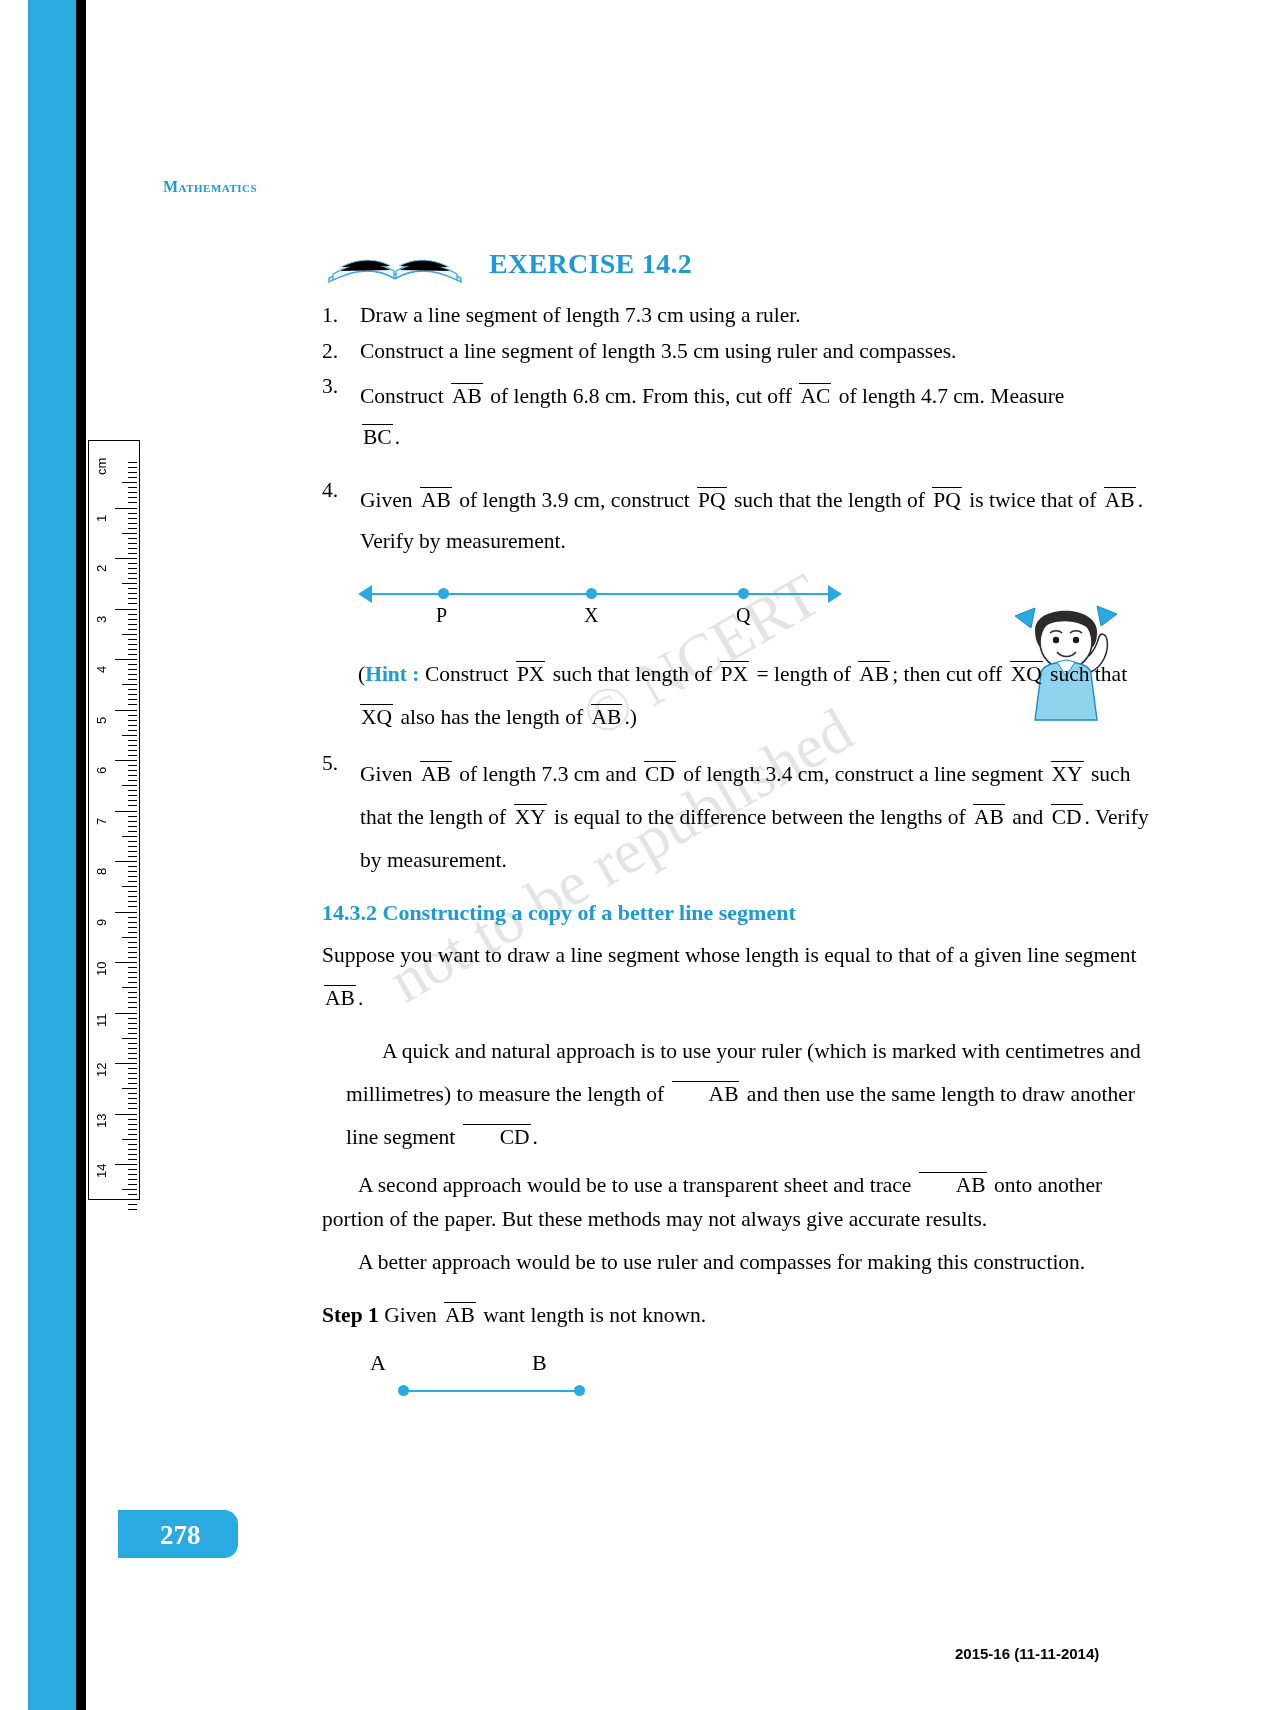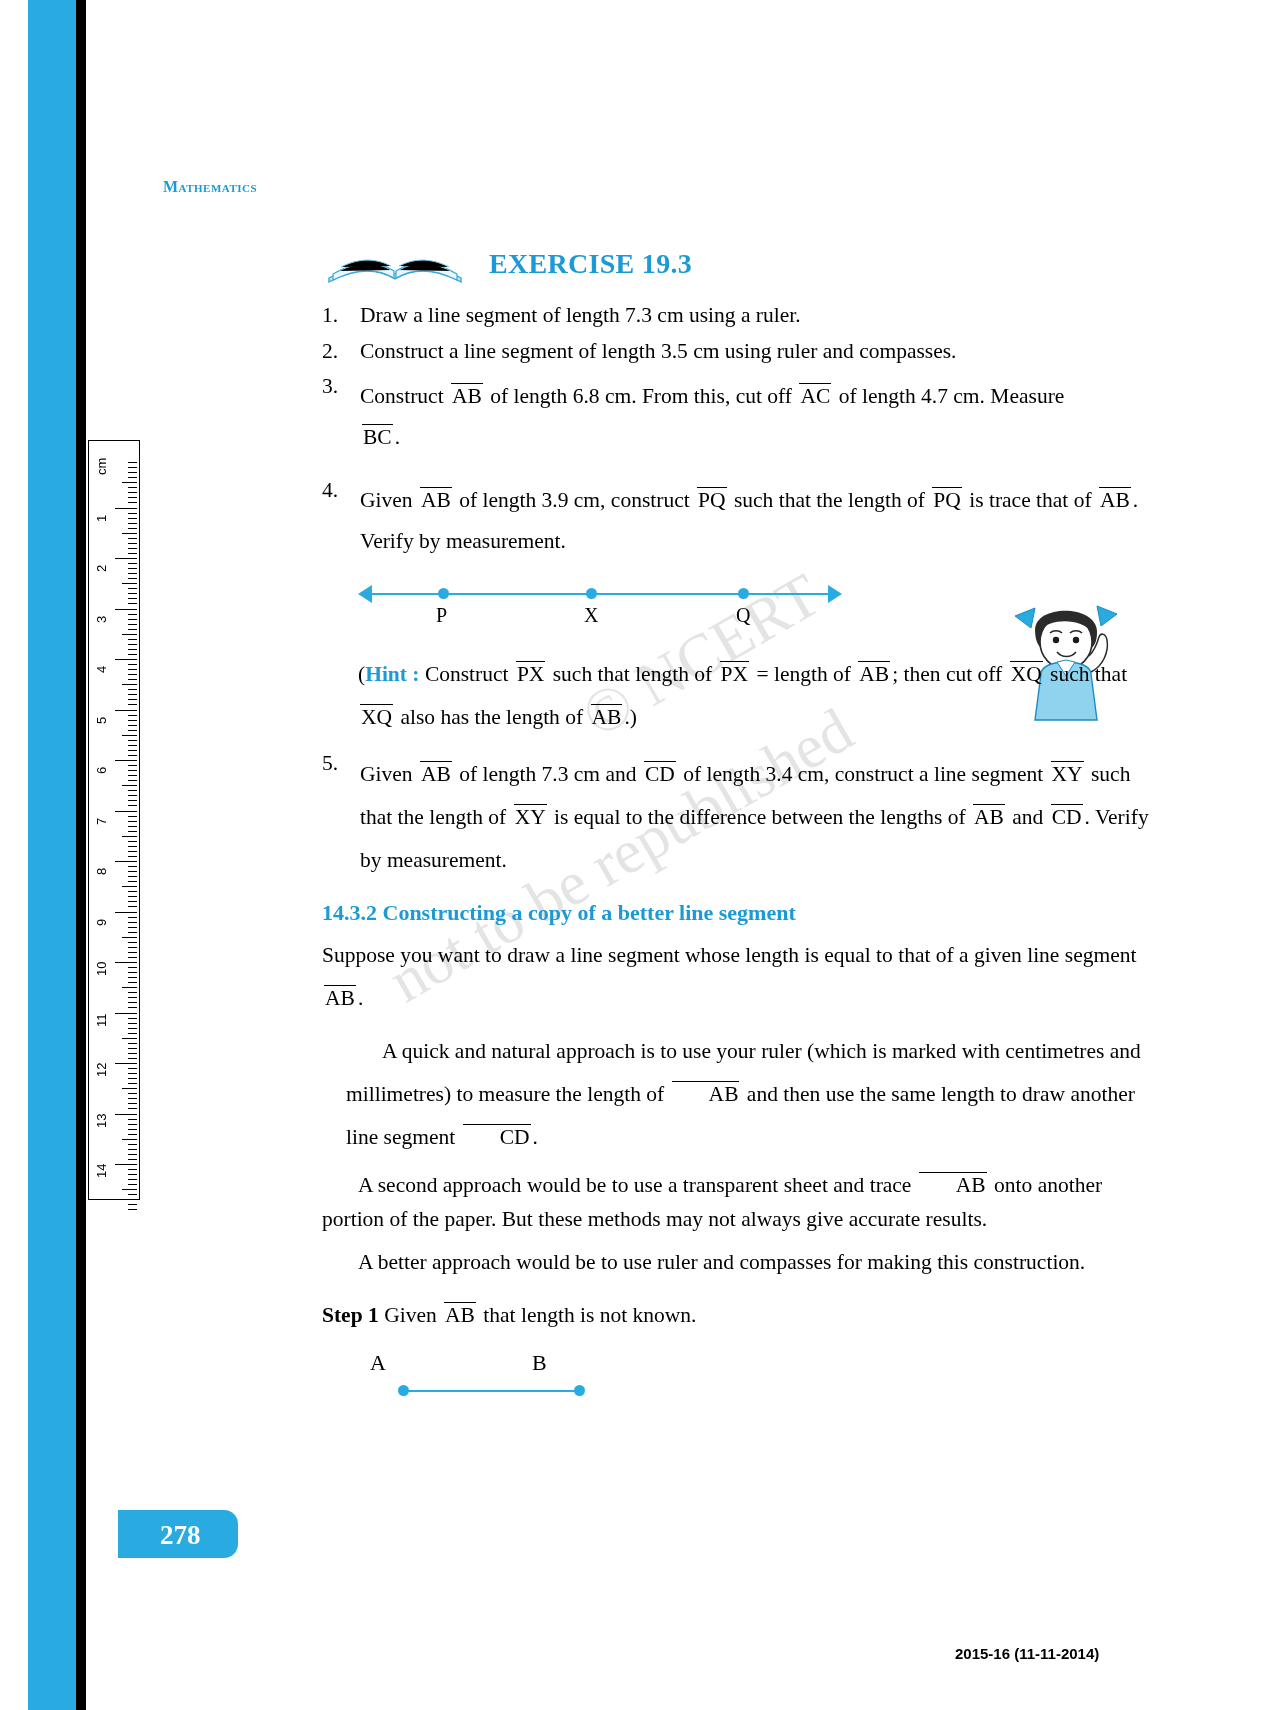--- a/index.html
+++ b/index.html
@@ -478,21 +478,21 @@
       <path d="M8 36 C32 22 52 22 69 33 L69 40 C52 30 32 30 8 42 Z" fill="#e9f6fd" stroke="#3aa6d8" stroke-width="1.2"></path>
       <path d="M132 36 C108 22 88 22 71 33 L71 40 C88 30 108 30 132 42 Z" fill="#e9f6fd" stroke="#3aa6d8" stroke-width="1.2"></path>
       <g stroke="#7ecbe9" stroke-width="1">
         <path d="M14 33 C34 23 52 24 66 32"></path>
         <path d="M16 29 C36 19 52 21 66 28"></path>
         <path d="M126 33 C106 23 88 24 74 32"></path>
         <path d="M124 29 C104 19 88 21 74 28"></path>
       </g>
     </svg>
   </div>
-  <div class="exercise-title">EXERCISE 19.3</div>
+  <div class="exercise-title">EXERCISE 14.2</div>
 </div>
 
 <div class="watermark">
   <div class="wm1">© NCERT</div>
   <div class="wm2">not to be republished</div>
 </div>
 
 <div class="girl">
   <svg width="125" height="135" viewBox="0 0 125 135" xmlns="http://www.w3.org/2000/svg">
 
@@ -534,21 +534,21 @@
     <div class="ol-num">3.</div>
     <div class="ol-body" style="line-height:1.9;">
       <span>Construct </span><span class="seg">AB</span><span> of length 6.8 cm.  From this, cut off </span><span class="seg">AC</span><span> of length 4.7 cm. Measure </span><br>
       <span class="seg">BC</span><span>.</span>
     </div>
   </div>
 
   <div class="ol-item" style="margin-bottom:6px;">
     <div class="ol-num">4.</div>
     <div class="ol-body" style="line-height:1.9;">
-      <span>Given </span><span class="seg">AB</span><span> of length 3.9 cm,  construct </span><span class="seg">PQ</span><span> such that the length of </span><span class="seg">PQ</span><span> is trace that of </span><span class="seg">AB</span><span>. Verify by measurement.</span>
+      <span>Given </span><span class="seg">AB</span><span> of length 3.9 cm,  construct </span><span class="seg">PQ</span><span> such that the length of </span><span class="seg">PQ</span><span> is twice that of </span><span class="seg">AB</span><span>. Verify by measurement.</span>
     </div>
   </div>
 
   <div class="fig-pxq" style="margin-left:36px;">
     <div class="arrow-l"></div>
     <div class="axis"></div>
     <div class="arrow-r"></div>
     <div class="dot" style="left:80px;"></div>
     <div class="dot" style="left:228px;"></div>
     <div class="dot" style="left:380px;"></div>
@@ -579,21 +579,21 @@
   </div>
 
   <div class="p indent" style="line-height:1.55;">
     <span>A second approach would be to use a transparent sheet and trace </span><span class="seg">AB</span><span> onto another portion of the paper. But these methods may not always give accurate results.</span>
   </div>
 
   <div class="p indent" style="line-height:1.55;">A better approach would be to use ruler and compasses for making this construction.</div>
 
 
   <div class="p stepline" style="line-height:1.9;">
-    <span class="step-label">Step 1</span><span> Given </span><span class="seg">AB</span><span> that length is not known.</span>
+    <span class="step-label">Step 1</span><span> Given </span><span class="seg">AB</span><span> want length is not known.</span>
   </div>
 
   <div class="fig-ab">
     <div class="lbl" style="left:48px;">A</div>
     <div class="lbl" style="left:210px;">B</div>
     <div class="seg-line"></div>
     <div class="dot" style="left:76px;"></div>
     <div class="dot" style="left:252px;"></div>
   </div>
 

